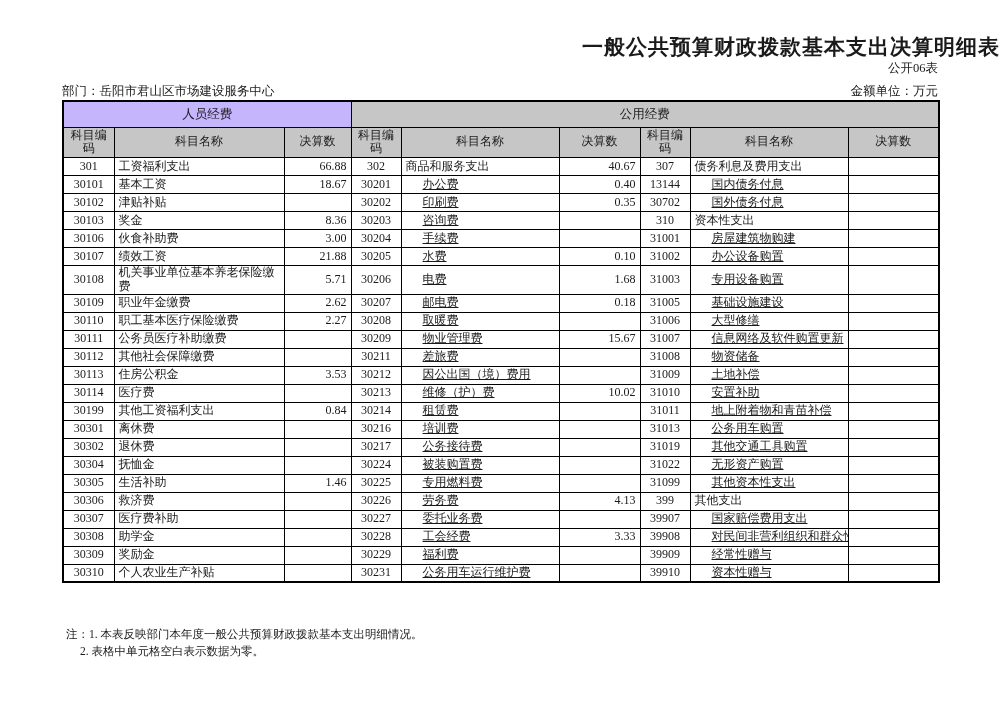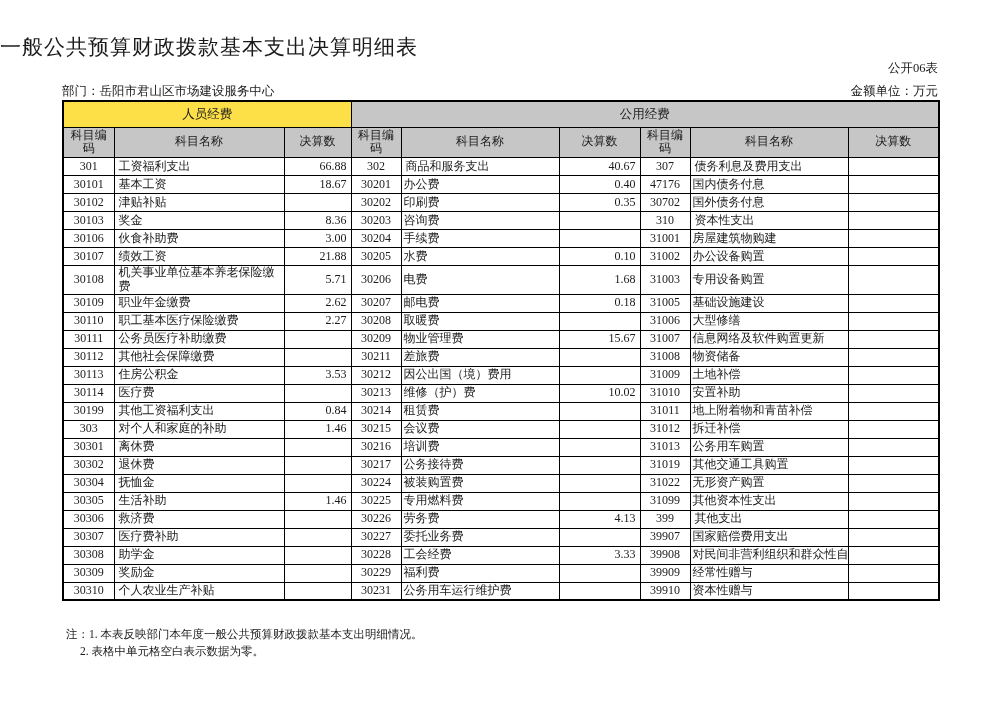--- a/index.html
+++ b/index.html
@@ -13,23 +13,23 @@
     width: 1000px;
     height: 706px;
     background: #ffffff;
     overflow: hidden;
   }
   .doc-title {
     position: absolute;
     top: 33px;
     left: 0;
     width: 100%;
-    text-align: left;
+    text-align: right;
     font-size: 21px;
-    font-weight: normal;
+    font-weight: bold;
     letter-spacing: 1px;
   }
   .form-label {
     position: absolute;
     top: 60px;
     right: 62px;
     font-size: 12.5px;
   }
   .dept-line {
     position: absolute;
@@ -73,21 +73,21 @@
   td.c-name {
     text-align: left;
     padding: 0 2px 0 4px;
     white-space: nowrap;
     overflow: hidden;
   }
   td.c-name.wrapcol {
     white-space: normal;
     word-break: break-all;
   }
-  td.c-name.indent { padding-left: 2px; }
+  td.c-name.indent { padding-left: 21px; text-decoration: underline; }
   td.c-val {
     text-align: right;
     padding: 0 4px 0 1px;
     white-space: nowrap;
   }
   .notes {
     position: absolute;
     top: 626px;
     left: 66px;
     font-size: 11.5px;
@@ -112,21 +112,21 @@
         <col style="width:67px">
       <col style="width:50px">
         <col style="width:158px">
         <col style="width:81px">
       <col style="width:50px">
         <col style="width:158px">
         <col style="width:91px">
     </colgroup>
     <thead>
       <tr class="group-row">
-        <th colspan="3" style="background: #fde047;">人员经费</th>
+        <th colspan="3" style="background: #c4b5fd;">人员经费</th>
         <th colspan="6" style="background: rgb(198, 198, 198);">公用经费</th>
       </tr>
       <tr class="colhead-row">
         <th style="background: rgb(198, 198, 198);">科目编码</th>
         <th style="background: rgb(198, 198, 198);">科目名称</th>
         <th style="background: rgb(198, 198, 198);">决算数</th>
         <th style="background: rgb(198, 198, 198);">科目编码</th>
         <th style="background: rgb(198, 198, 198);">科目名称</th>
         <th style="background: rgb(198, 198, 198);">决算数</th>
         <th style="background: rgb(198, 198, 198);">科目编码</th>
@@ -146,21 +146,21 @@
           <td class="c-name">债务利息及费用支出</td>
           <td class="c-val"></td>
         </tr>
         <tr>
           <td class="c-code">30101</td>
           <td class="c-name wrapcol">基本工资</td>
           <td class="c-val">18.67</td>
           <td class="c-code">30201</td>
           <td class="c-name indent">办公费</td>
           <td class="c-val">0.40</td>
-          <td class="c-code">47176</td>
+          <td class="c-code">13144</td>
           <td class="c-name indent">国内债务付息</td>
           <td class="c-val"></td>
         </tr>
         <tr>
           <td class="c-code">30102</td>
           <td class="c-name wrapcol">津贴补贴</td>
           <td class="c-val"></td>
           <td class="c-code">30202</td>
           <td class="c-name indent">印刷费</td>
           <td class="c-val">0.35</td>
@@ -283,31 +283,20 @@
           <td class="c-name wrapcol">其他工资福利支出</td>
           <td class="c-val">0.84</td>
           <td class="c-code">30214</td>
           <td class="c-name indent">租赁费</td>
           <td class="c-val"></td>
           <td class="c-code">31011</td>
           <td class="c-name indent">地上附着物和青苗补偿</td>
           <td class="c-val"></td>
         </tr>
         <tr>
-          <td class="c-code">303</td>
-          <td class="c-name wrapcol">对个人和家庭的补助</td>
-          <td class="c-val">1.46</td>
-          <td class="c-code">30215</td>
-          <td class="c-name indent">会议费</td>
-          <td class="c-val"></td>
-          <td class="c-code">31012</td>
-          <td class="c-name indent">拆迁补偿</td>
-          <td class="c-val"></td>
-        </tr>
-        <tr>
           <td class="c-code">30301</td>
           <td class="c-name wrapcol">离休费</td>
           <td class="c-val"></td>
           <td class="c-code">30216</td>
           <td class="c-name indent">培训费</td>
           <td class="c-val"></td>
           <td class="c-code">31013</td>
           <td class="c-name indent">公务用车购置</td>
           <td class="c-val"></td>
         </tr>

